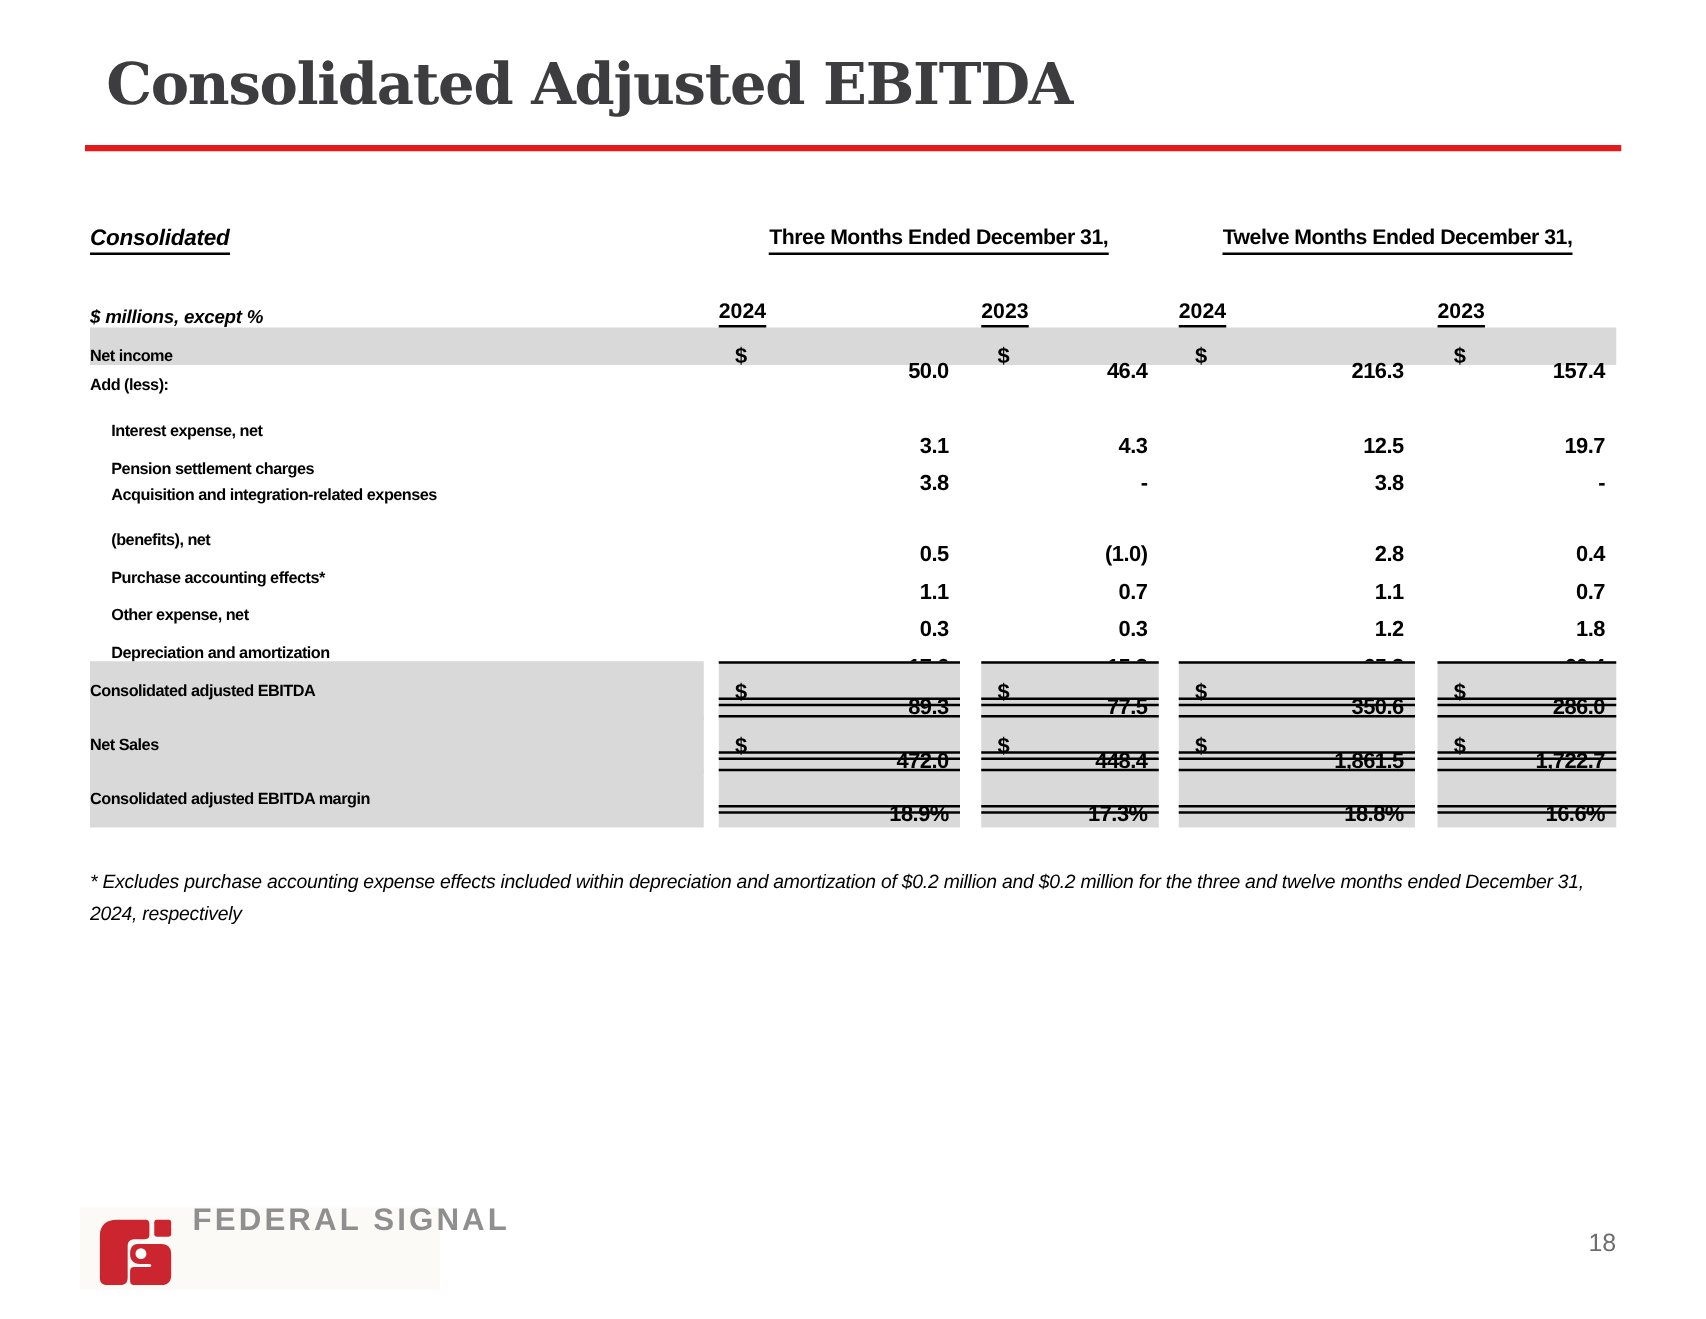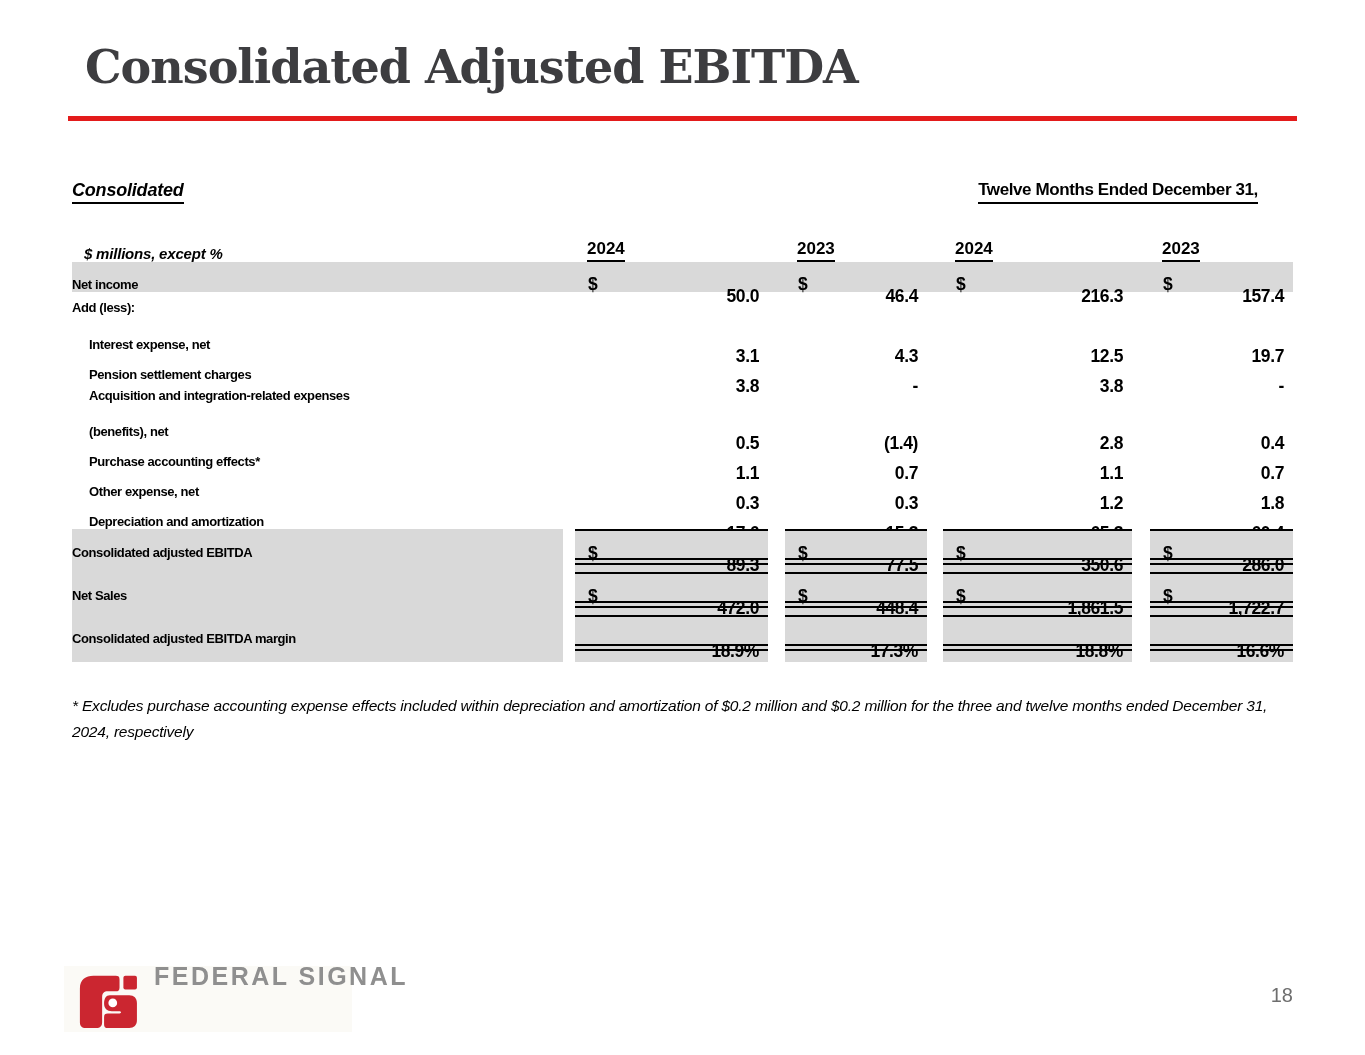--- a/index.html
+++ b/index.html
@@ -29,21 +29,21 @@
 
   .hdr-row1 { height: 36px; align-items: flex-start; }
   .consol-label {
     font-size: 18px; font-weight: 700; font-style: italic;
     border-bottom: 2px solid #000; display: inline-block;
     padding-bottom: 1px; letter-spacing: -0.2px;
   }
   .group-hdr { text-align: center; font-size: 17px; font-weight: 700; letter-spacing: -0.4px; }
   .group-hdr span { display: inline-block; border-bottom: 2px solid #000; padding-bottom: 2px; }
 
-  .hdr-row2 { height: 46px; align-items: flex-end; padding-bottom: 0; margin-left: 12px; }
+  .hdr-row2 { height: 46px; align-items: flex-end; padding-bottom: 0; }
   .units-label { font-size: 15px; font-weight: 700; font-style: italic; letter-spacing: -0.2px; align-self: end; }
   .year-hdr { font-size: 17px; font-weight: 700; align-self: end; }
   .year-hdr span { display: inline-block; border-bottom: 2px solid #000; padding-bottom: 1px; }
 
   .trow { height: 30px; }
   .trow .lbl {
     grid-column: 1; font-size: 13px; font-weight: 700;
     letter-spacing: -0.4px; display: flex; align-items: center;
     white-space: nowrap;
   }
@@ -89,20 +89,23 @@
 <body>
 
 <h1 class="title">Consolidated Adjusted EBITDA</h1>
 <div class="title-rule" style="background: rgb(227, 27, 27);"></div>
 
 <div class="tbl">
 
   <div class="grid-groups hdr-row1">
     <div style="grid-column:1">
       <span class="consol-label">Consolidated</span>
+    </div>
+    <div class="group-hdr" style="grid-column:3">
+      <span>Three Months Ended December 31,</span>
     </div>
     <div class="group-hdr" style="grid-column:5">
       <span>Twelve Months Ended December 31,</span>
     </div>
   </div>
 
   <div class="grid-main hdr-row2">
     <div class="units-label" style="grid-column:1">$ millions, except %</div>
     <div class="year-hdr c1"><span>2024</span></div>
     <div class="year-hdr c2"><span>2023</span></div>
@@ -173,21 +176,21 @@
         <div class="num c2"></div>
         <div class="num c3"></div>
         <div class="num c4"></div>
       </div>
       <div class="grid-main trow">
         <div class="lbl ind">(benefits), net</div>
         <div class="num c1">
           <span class="val">0.5</span>
         </div>
         <div class="num c2">
-          <span class="val">(1.4)</span>
+          <span class="val">(1.0)</span>
         </div>
         <div class="num c3">
           <span class="val">2.8</span>
         </div>
         <div class="num c4">
           <span class="val">0.4</span>
         </div>
       </div>
       <div class="grid-main trow">
         <div class="lbl ind">Purchase accounting effects*</div>

